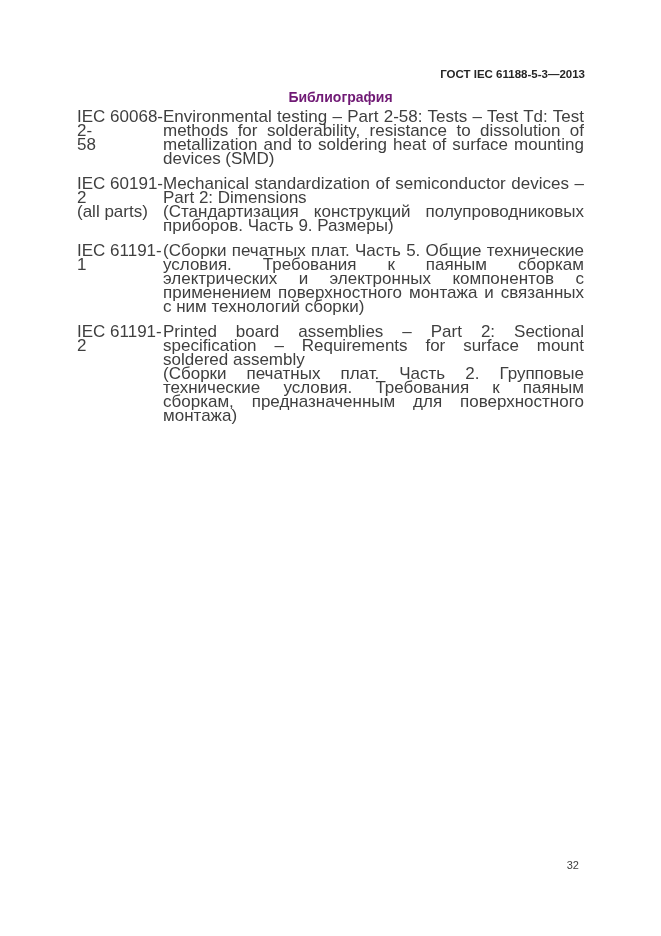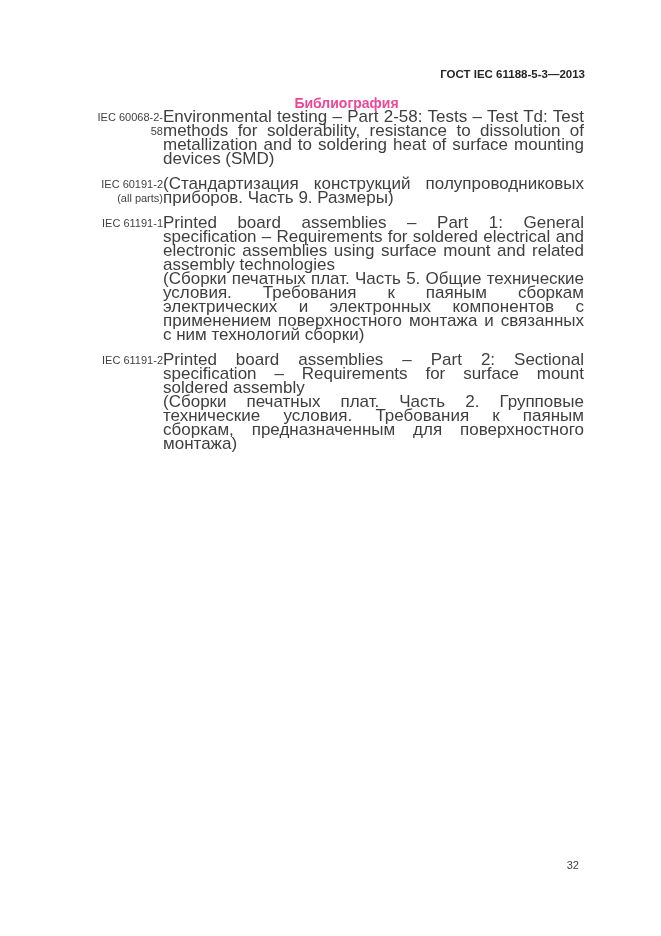--- a/index.html
+++ b/index.html
@@ -24,45 +24,44 @@
     font-weight: bold;
     color: #262626;
     white-space: nowrap;
     margin-top: 8px;
   }
   .doc-title {
     position: absolute;
     top: 79px;
     left: 77px;
     width: 507px;
-    margin: 16px;
+    margin: 10px;
     text-align: center;
     font-size: 14px;
     line-height: 17px;
     font-weight: bold;
-    color: #ec4899;
+    color: #701a75;
   }
   .entries {
     position: absolute;
     top: 110px;
     left: 77px;
     width: 507px;
   }
   .entry {
     display: flex;
     margin-bottom: 11px;
   }
   .entry-ref {
     flex: 0 0 86px;
     width: 86px;
-    font-size: 11px;
+    font-size: 17px;
     line-height: 14px;
     white-space: pre-line;
     color: #3f3f3f;
-    text-align: right;
   }
   .entry-body {
     flex: 1 1 auto;
     min-width: 0;
   }
   .entry-en, .entry-ru {
     font-size: 17px;
     line-height: 14px;
     text-align: justify;
     color: #3f3f3f;
@@ -92,28 +91,28 @@
 58</div>
       <div class="entry-body">
         <div class="entry-en">Environmental testing – Part 2-58: Tests – Test Td: Test methods for solderability, resistance to dissolution of metallization and to soldering heat of surface mounting devices (SMD)</div>
       </div>
     </div>
 
     <div class="entry">
       <div class="entry-ref">IEC 60191-2
 (all parts)</div>
       <div class="entry-body">
+        <div class="entry-en">Mechanical standardization of semiconductor devices – Part 2: Dimensions</div>
         <div class="entry-ru">(Стандартизация конструкций полупроводниковых приборов. Часть 9. Размеры)</div>
       </div>
     </div>
 
     <div class="entry">
       <div class="entry-ref">IEC 61191-1</div>
       <div class="entry-body">
-        <div class="entry-en">Printed board assemblies – Part 1: General specification – Requirements for soldered electrical and electronic assemblies using surface mount and related assembly technologies</div>
         <div class="entry-ru">(Сборки печатных плат. Часть 5. Общие технические условия. Требования к паяным сборкам электрических и электронных компонентов с применением поверхностного монтажа и связанных с ним технологий сборки)</div>
       </div>
     </div>
 
     <div class="entry">
       <div class="entry-ref">IEC 61191-2</div>
       <div class="entry-body">
         <div class="entry-en">Printed board assemblies – Part 2: Sectional specification – Requirements for surface mount soldered assembly</div>
         <div class="entry-ru">(Сборки печатных плат. Часть 2. Групповые технические условия. Требования к паяным сборкам, предназначенным для поверхностного монтажа)</div>
       </div>

